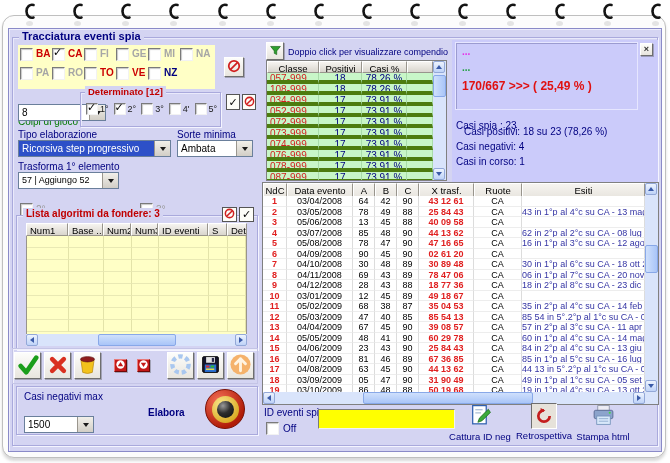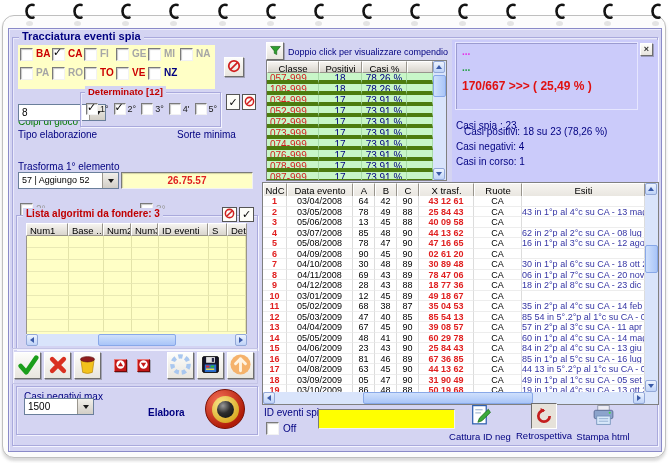--- a/index.html
+++ b/index.html
@@ -273,31 +273,41 @@
       <span class="checkmark">✓</span>
     </div>
   <div class="btn flat" style="left:242px;top:94px;width:14px;height:16px;">
     <span><svg width="11" height="11" viewBox="0 0 16 16">
           <circle cx="8" cy="8" r="6" fill="none" stroke="#D02020" stroke-width="2.2"></circle>
           <line x1="3.9" y1="12.1" x2="12.1" y2="3.9" stroke="#D02020" stroke-width="2.2"></line>
         </svg></span>
   </div>
 
   <div class="lbl navy" style="left:18px;top:129px;">Tipo elaborazione</div>
+  <div class="combo sel" style="left:18px;top:140px;width:153px;">
+    <span class="val">Ricorsiva step progressivo</span>
+    <span class="arrow">
+        <i></i>
+      </span>
+  </div>
   <div class="lbl navy" style="left:177px;top:129px;">Sorte minima</div>
+  <div class="combo" style="left:177px;top:140px;width:76px;">
+    <span class="val">Ambata</span>
+    <span class="arrow">
+        <i></i>
+      </span>
+  </div>
 
   <div class="lbl navy" style="left:18px;top:161px;">Trasforma 1° elemento</div>
   <div class="combo" style="left:18px;top:172px;width:101px;">
     <span class="val" style="font-size:9px;">57 | Aggiungo 52</span>
     <span class="arrow">
         <i></i>
       </span>
   </div>
-  <div class="abs field" style="left:121px;top:172px;width:132px;height:17px;background:#FFFFC6;
-       color:#E02020;font-weight:bold;text-align:center;line-height:15px;">26.75.57</div>
 
   <div class="abs" style="left:20px;top:203px;display:flex;align-items:center;gap:3px;">
     <span class="cb"></span>
     <span style="color:#9A9A9A;">2°</span>
   </div>
   <div class="abs" style="left:140px;top:203px;display:flex;align-items:center;gap:3px;">
     <span class="cb"></span>
     <span style="color:#9A9A9A;">3°</span>
   </div>
 
@@ -455,21 +465,21 @@
   </div>
   <div class="btn" style="left:227px;top:352px;width:27px;height:27px;">
     <span><svg width="23" height="23" viewBox="0 0 24 24">
           <circle cx="12" cy="12" r="10.5" fill="#F5B26B"></circle>
           <path d="M12 6 L12 18.5 M6.8 11.2 L12 6 L17.2 11.2" stroke="#FFF4E2" stroke-width="3" fill="none" stroke-linecap="round" stroke-linejoin="round"></path>
         </svg></span>
   </div>
 
   <div class="abs frame" style="left:16px;top:386px;width:240px;height:47px;"></div>
   <div class="lbl navy" style="left:24px;top:391px;">Casi negativi max</div>
-  <div class="combo" style="left:24px;top:398px;width:70px;">
+  <div class="combo" style="left:24px;top:416px;width:70px;">
     <span class="val">1500</span>
     <span class="arrow">
         <i></i>
       </span>
   </div>
   <div class="lbl navy" style="left:148px;top:407px;font-weight:bold;">Elabora</div>
   <div class="elab-outer">
       <div class="elab-mid">
         <div class="elab-core"></div>
       </div>

